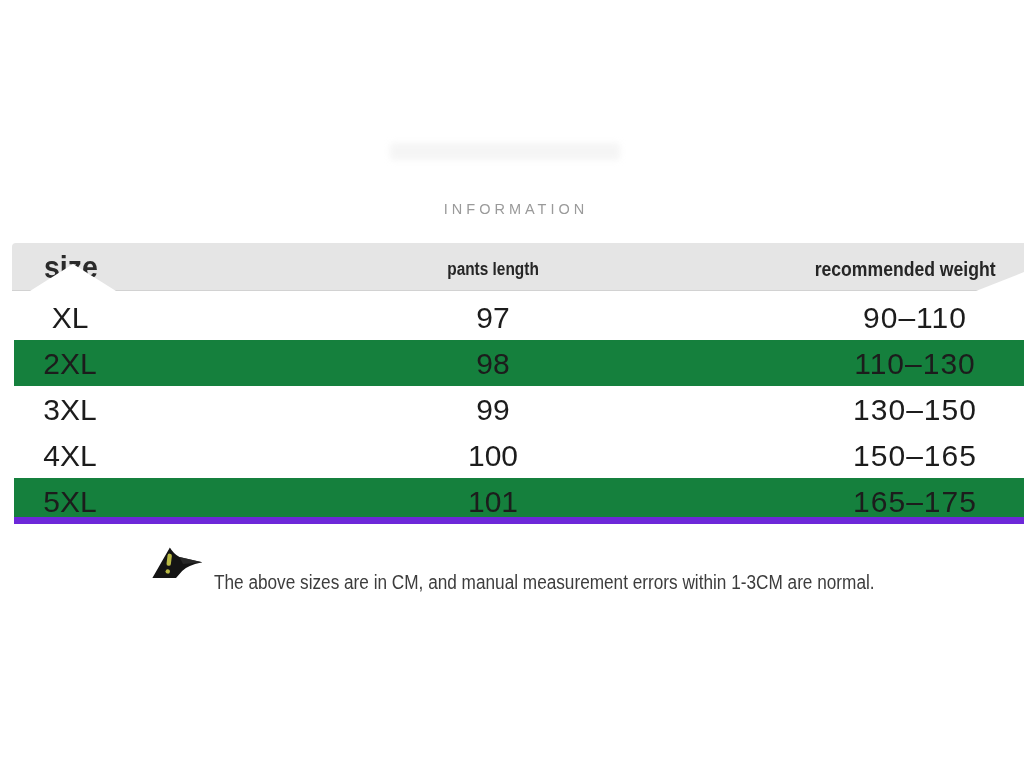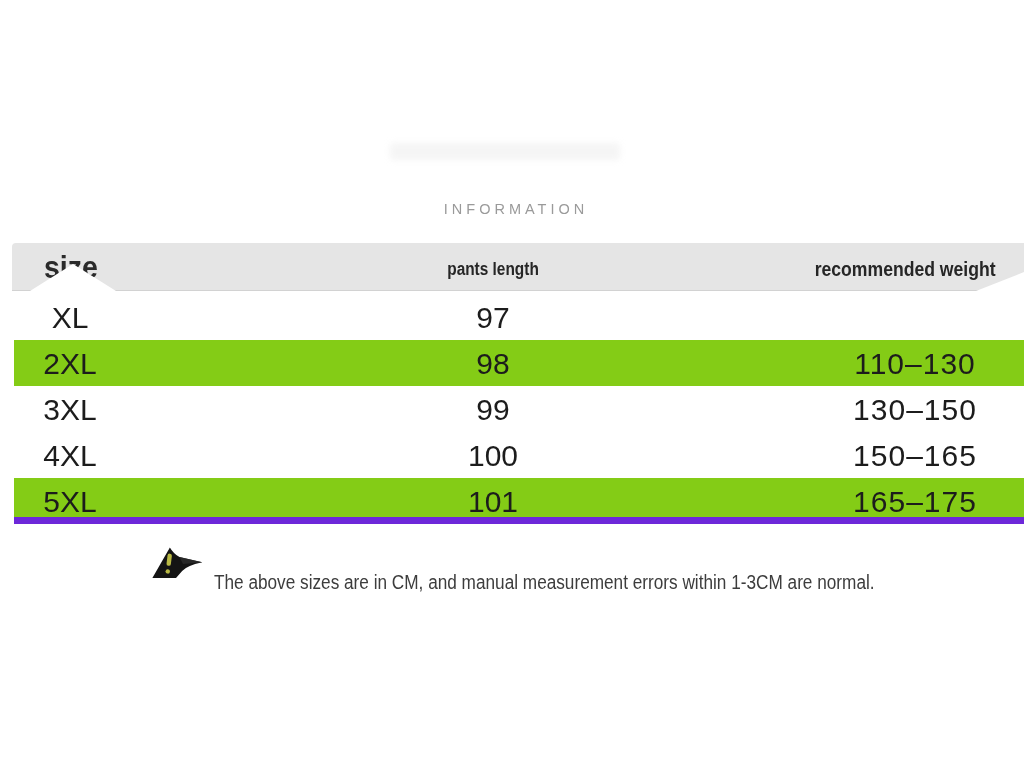--- a/index.html
+++ b/index.html
@@ -108,21 +108,21 @@
   .table-body {
     position: absolute;
     top: 294px; left: 14px;
     width: 1010px;
   }
   .row {
     position: relative;
     width: 100%; height: 46px;
     background: transparent;
   }
-  .row.striped { background: #84cc16; }
+  .row.striped { background: #15803d; }
   .row.last-striped { border-bottom: 7px solid #6d28d9; }
   .cell {
     position: absolute;
     top: 0; height: 46px;
     line-height: 47px;
     text-align: center;
     font-size: 30px;
     font-weight: 400;
     color: #1c1c1c;
   }
@@ -169,20 +169,21 @@
       <span class="condensed">recommended weight</span>
     </div>
     <div class="band-notch-left"></div>
     <div class="band-notch-right"></div>
   </div>
 
   <div class="table-body">
     <div class="row">
       <span class="cell cell-size">XL</span>
       <span class="cell cell-length">97</span>
+      <span class="cell cell-weight">90–110</span>
     </div>
     <div class="row striped">
       <span class="cell cell-size">2XL</span>
       <span class="cell cell-length">98</span>
       <span class="cell cell-weight">110–130</span>
     </div>
     <div class="row">
       <span class="cell cell-size">3XL</span>
       <span class="cell cell-length">99</span>
       <span class="cell cell-weight">130–150</span>

